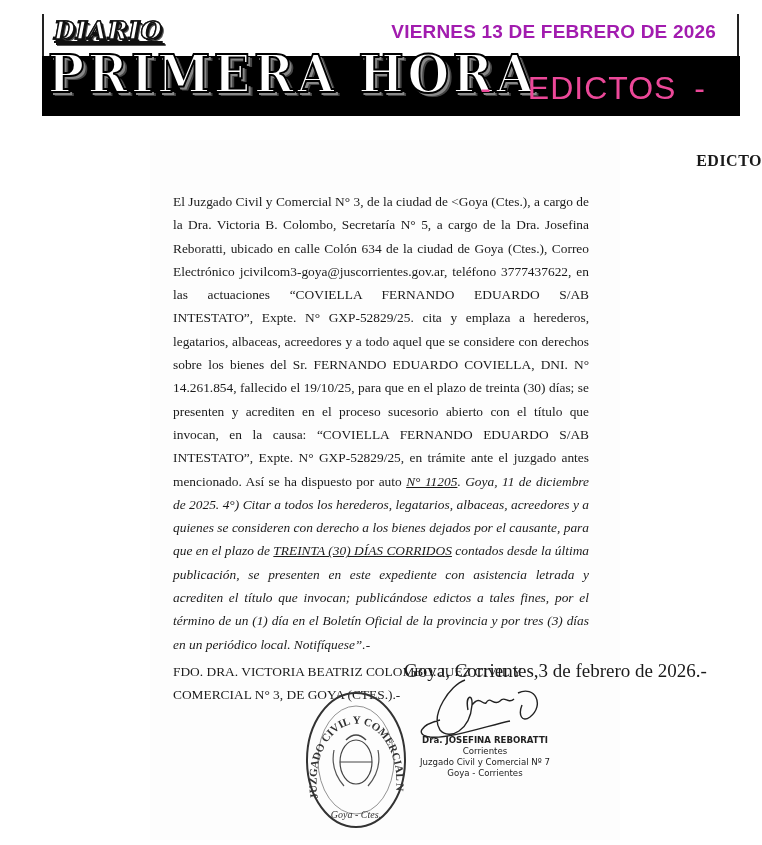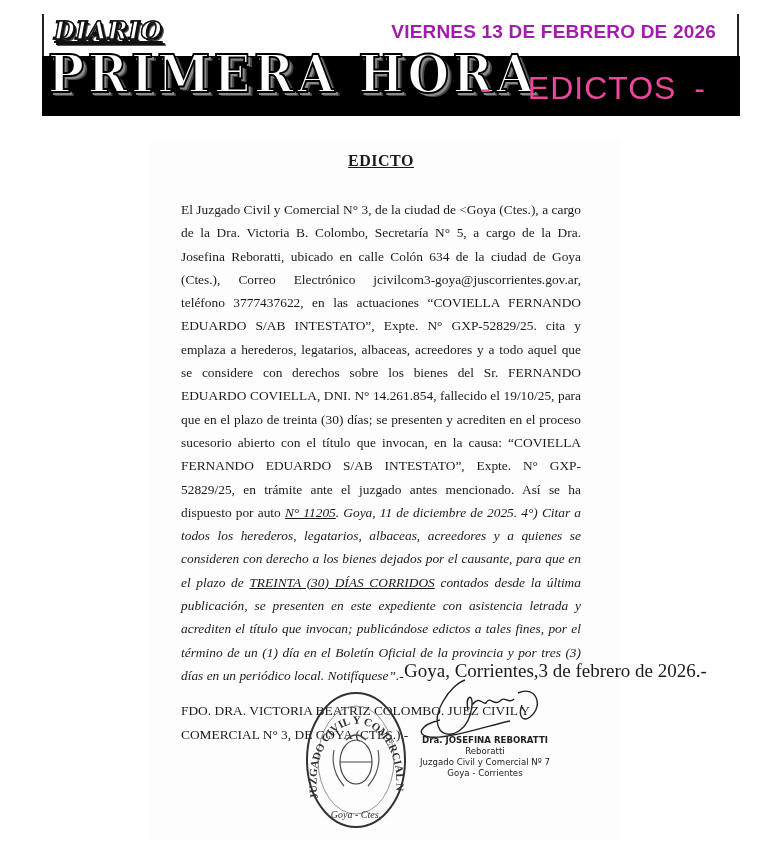--- a/index.html
+++ b/index.html
@@ -5,23 +5,23 @@
   html,body{margin:0;padding:0;background:#fff;}
   body{width:762px;height:845px;position:relative;overflow:hidden;font-family:"Liberation Serif",serif;color:#1a1a1a;}
   .masthead{position:absolute;left:42px;top:14px;width:698px;height:102px;}
   .mast-topbox{position:absolute;left:0;top:0;width:697px;height:42px;border-left:2px solid #222;border-right:2px solid #222;box-sizing:border-box;background:#fff;}
   .mast-bar{position:absolute;left:0;top:42px;width:698px;height:60px;background:#000;}
   .diario{position:absolute;left:12px;top:2px;font-family:"DejaVu Serif",serif;font-weight:bold;font-style:italic;font-size:24px;letter-spacing:1px;color:#fff;-webkit-text-stroke:1.4px #111;text-shadow:2px 2px 0 #111,3px 3px 0 #555;text-decoration:underline;}
   .primera{position:absolute;left:6px;top:34px;font-family:"DejaVu Serif",serif;font-weight:bold;font-size:52px;letter-spacing:4px;color:#fff;-webkit-text-stroke:2px #000;text-shadow:3px 3px 0 #888,5px 4px 0 #444;transform:scaleX(0.92);transform-origin:left;white-space:nowrap;line-height:1;}
   .date{position:absolute;right:24px;top:7px;font-family:Liberation Sans, sans-serif;font-weight:bold;font-size:19px;color:#a21caf;letter-spacing:0.2px;}
   .section{position:absolute;right:34px;top:56px;font-family:"Liberation Sans",sans-serif;font-size:32px;color:#ec4899;letter-spacing:1px;word-spacing:8px;white-space:pre;margin-left:24px;}
   .doc{position:absolute;left:150px;top:140px;width:470px;height:700px;background:#fdfdfd;}
-  .title{position:absolute;left:0;width:100%;top:152px;text-align:center;font-weight:bold;font-size:16px;text-decoration:underline;letter-spacing:0.5px;}
+  .title{position:absolute;left:0;width:100%;top:152px;text-align:right;font-weight:bold;font-size:16px;letter-spacing:0.5px;}
   .body{position:absolute;left:169px;top:186px;width:424px;font-size:13.4px;line-height:23.3px;text-align:justify;}
-  .body p{margin:12px;}
+  .body p{margin:4px;}
   .it{font-style:italic;}
   .u{text-decoration:underline;}
   .place{position:absolute;left:404px;top:660px;font-size:19px;}
   .stamp{position:absolute;left:304px;top:690px;width:104px;height:140px;}
   .sig{position:absolute;left:410px;top:675px;width:150px;height:70px;}
   .sigtext{position:absolute;left:410px;top:735px;width:150px;text-align:center;font-family:"DejaVu Sans",sans-serif;font-size:8.6px;line-height:11px;color:#222;}
   .sigtext b{font-weight:bold;}
 </style>
 </head>
 <body>
@@ -59,16 +59,16 @@
   <path d="M30,60 Q26,80 40,96 M74,60 Q78,80 64,96" fill="none" stroke="#555" stroke-width="1.2"></path>
   <path d="M42,50 Q52,40 62,50" fill="none" stroke="#444" stroke-width="1.5"></path>
 </svg>
 
 <svg class="sig" viewBox="0 0 150 70">
   <path d="M55,5 C40,10 20,40 30,55 C40,66 60,55 62,30 C63,18 55,20 58,35 M62,30 C70,20 72,30 76,28 C80,20 84,32 90,26 C95,20 98,30 104,24 M108,18 C125,10 135,30 120,42 C112,48 108,40 112,30 M30,45 C10,50 5,60 20,62 C40,64 80,50 100,46" fill="none" stroke="#222" stroke-width="1.4"></path>
 </svg>
 
 <div class="sigtext">
   <div><b>Dra. JOSEFINA REBORATTI</b></div>
-  <div>Reboratti</div>
+  <div>Corrientes</div>
   <div>Juzgado Civil y Comercial Nº 7</div>
   <div>Goya - Corrientes</div>
 </div>
 
 </body></html>

